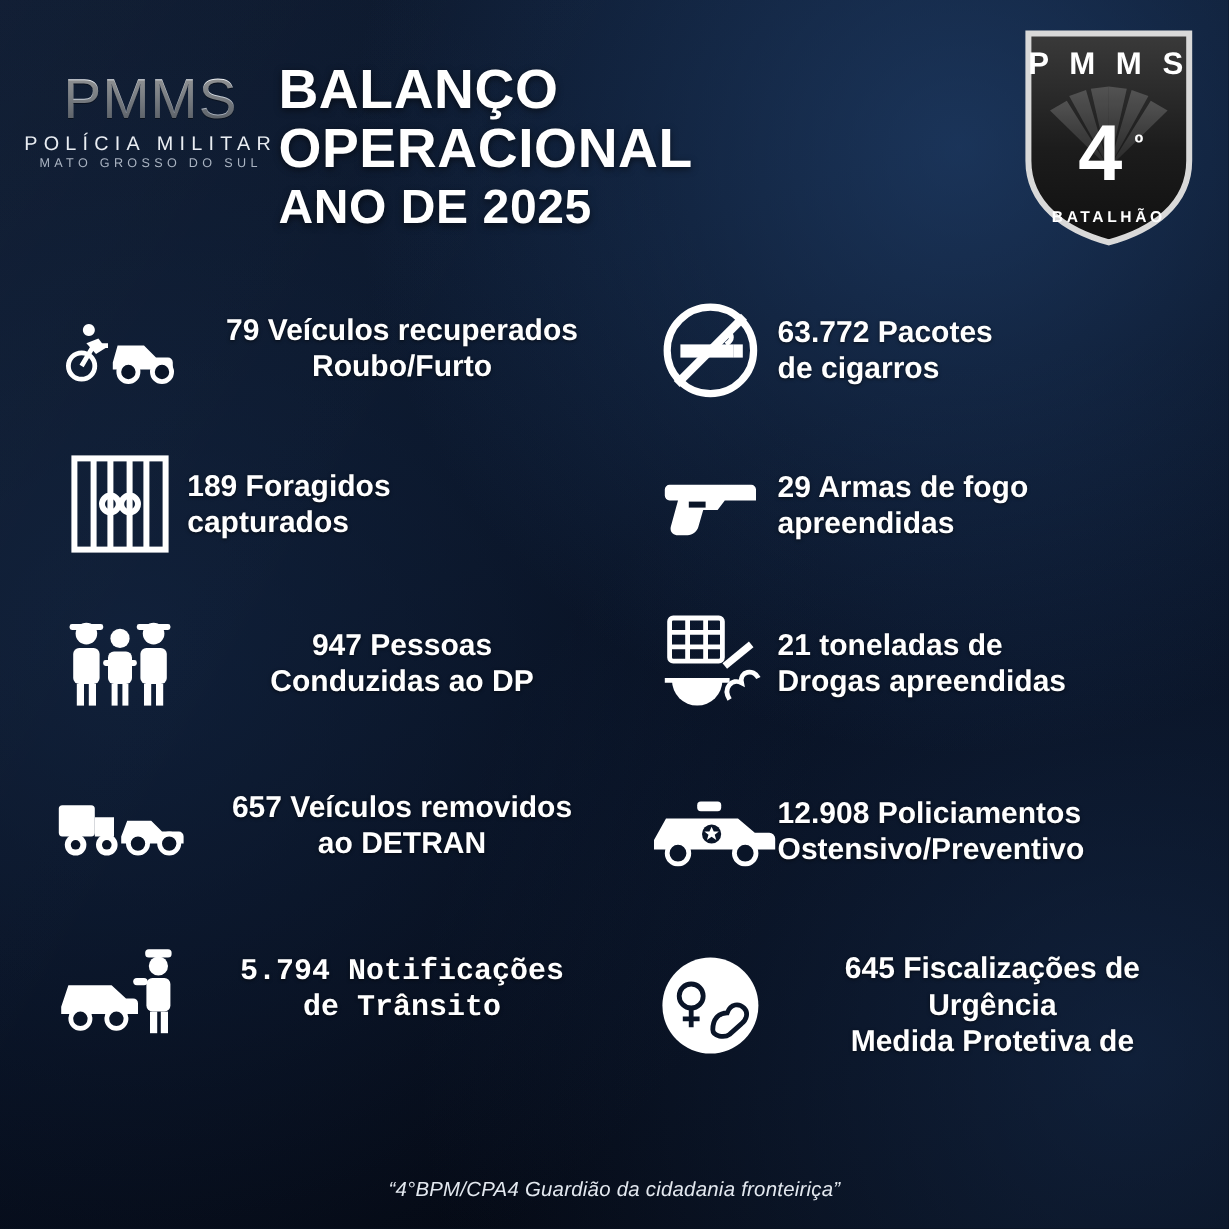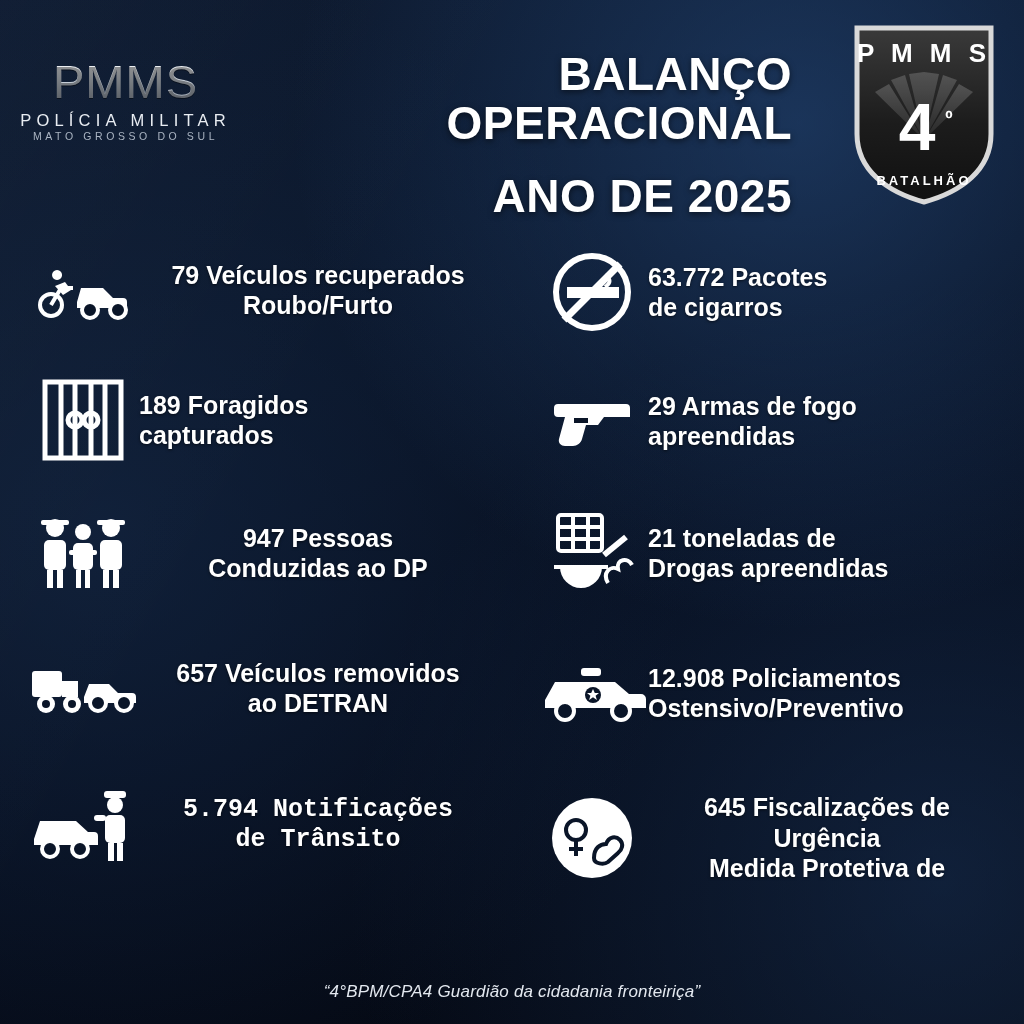--- a/index.html
+++ b/index.html
@@ -32,29 +32,29 @@
   .brand{position:absolute;left:18px;top:58px;width:215px;text-align:center;}
   .brand-main{
     font-size:47px;font-weight:normal;letter-spacing:1px;line-height:1;
     background:linear-gradient(180deg,#ffffff 0%, #cfd6de 45%, #8e97a3 100%);
     -webkit-background-clip:text;background-clip:text;color:transparent;
     text-shadow:0 1px 0 rgba(0,0,0,0.4);
   }
   .brand-sub1{font-size:16.5px;letter-spacing:5.2px;color:#e9edf2;margin-top:6px;}
   .brand-sub2{font-size:10.5px;letter-spacing:3.6px;color:#aab4c2;margin-top:0;}
 
-  .title-block{position:absolute;left:232px;top:50px;width:560px;text-align:right;}
+  .title-block{position:absolute;left:232px;top:50px;width:560px;text-align:left;}
   .title-l1{font-size:46px;font-weight:bold;letter-spacing:0.5px;line-height:1.06;text-shadow:0 2px 6px rgba(0,0,0,0.55);}
-  .title-l2{font-size:46px;font-weight:bold;letter-spacing:0.5px;line-height:1.06;margin-top:24px;text-shadow:0 2px 6px rgba(0,0,0,0.55);}
+  .title-l2{font-size:40px;font-weight:bold;letter-spacing:0.5px;line-height:1.06;margin-top:4px;text-shadow:0 2px 6px rgba(0,0,0,0.55);}
 
   .badge{position:absolute;right:25px;top:22px;width:150px;height:185px;text-decoration:underline;}
 
   
   .col{position:absolute;top:240px;width:470px;}
-  .col-left{left:27px;}
+  .col-left{left:44px;}
   .col-right{left:536px;}
 
   .item{display:flex;align-items:center;margin-bottom:26px;}
   .item .ico{flex:0 0 auto;width:112px;height:96px;display:flex;align-items:center;justify-content:center;}
   .item .txt{
     flex:1 1 auto;font-size:25px;font-weight:bold;line-height:1.22;
     text-shadow:0 1px 3px rgba(0,0,0,0.6);
   }
   .t-center{text-align:center;}
   .t-left{text-align:left;}

